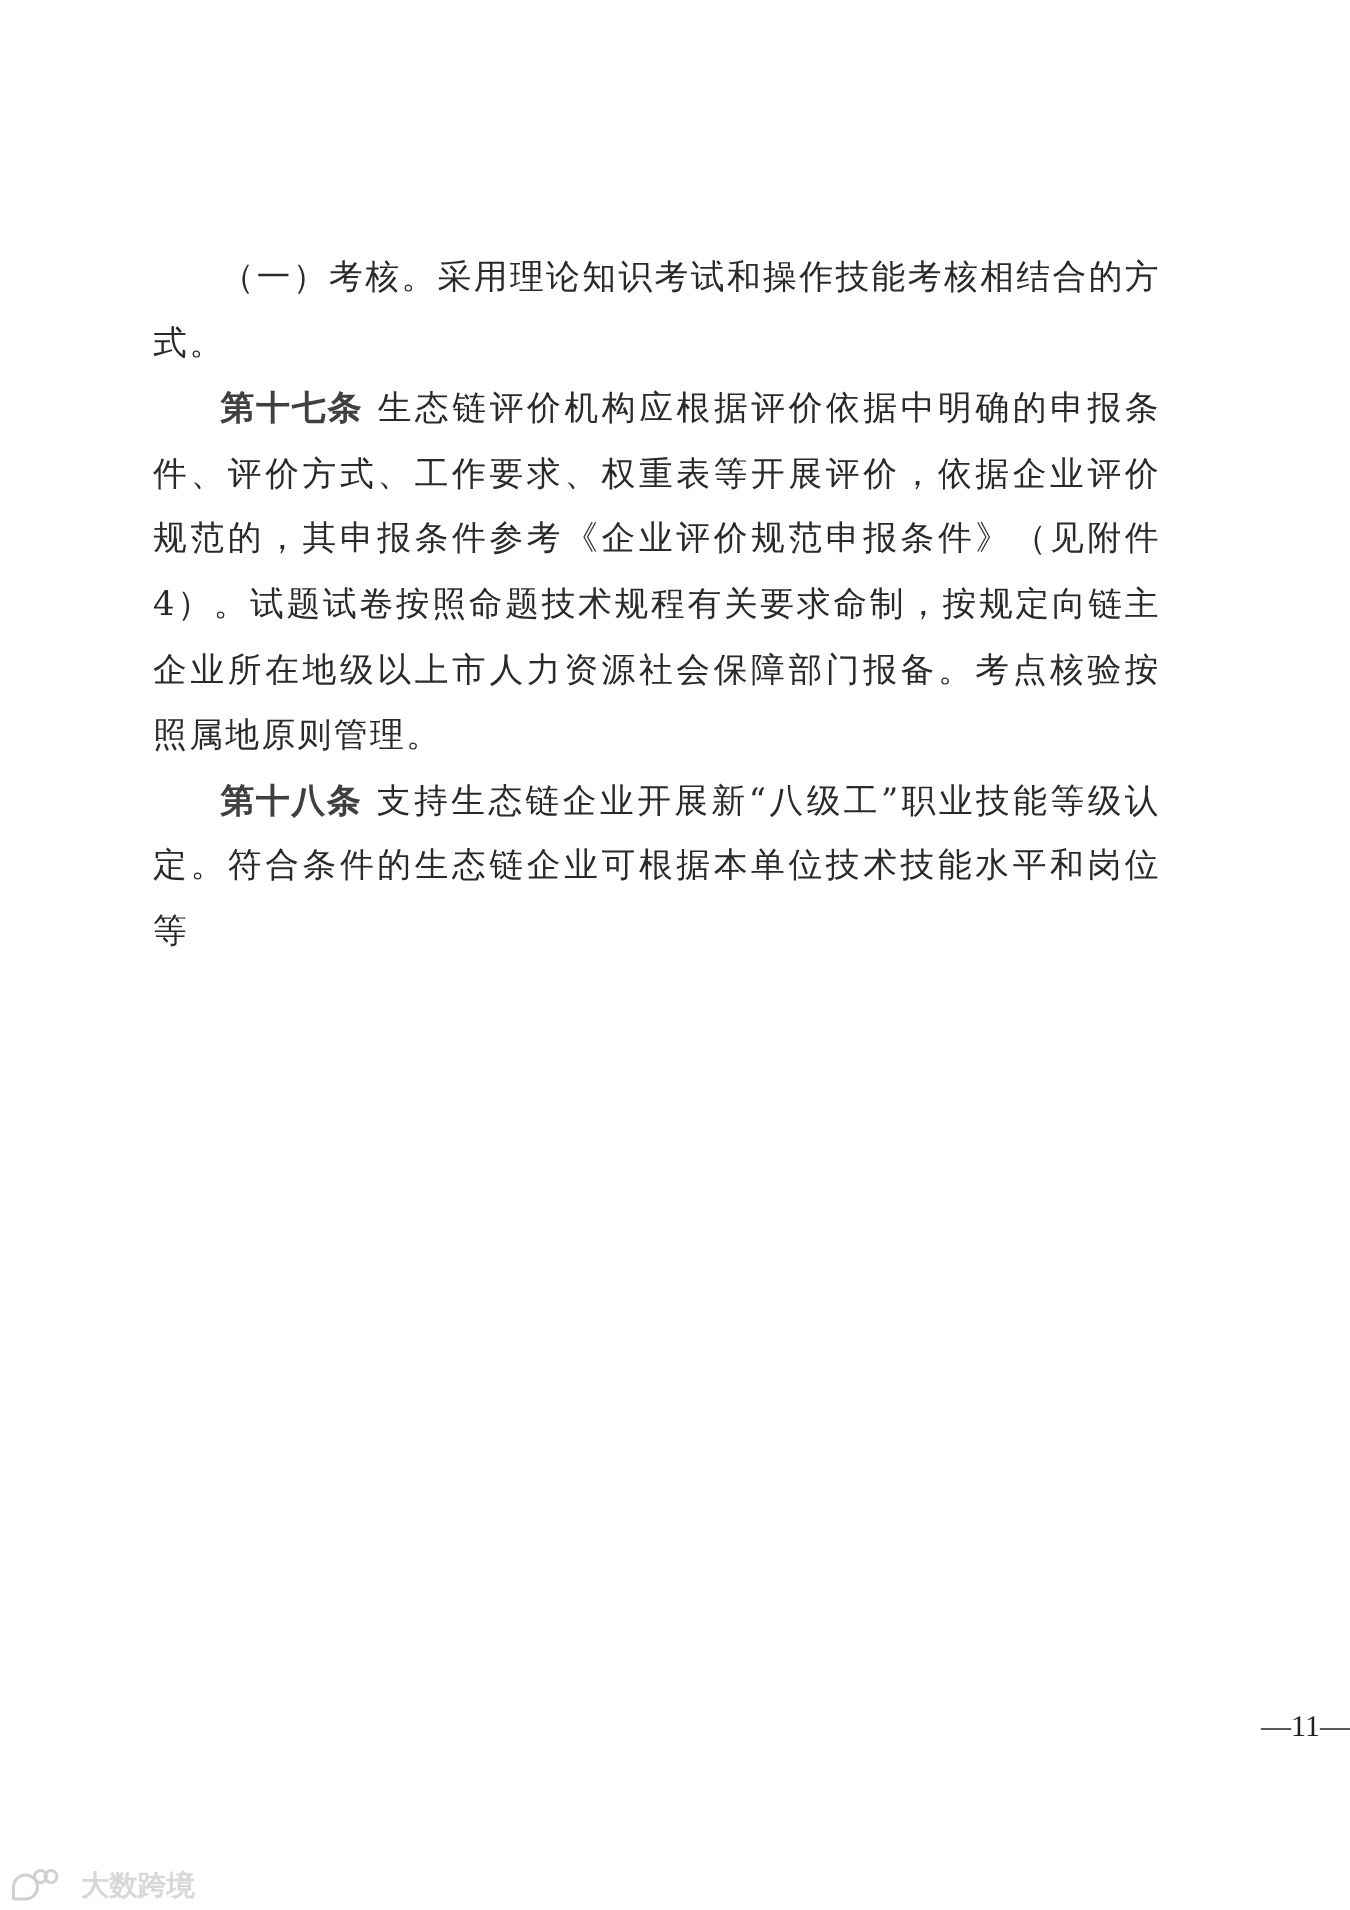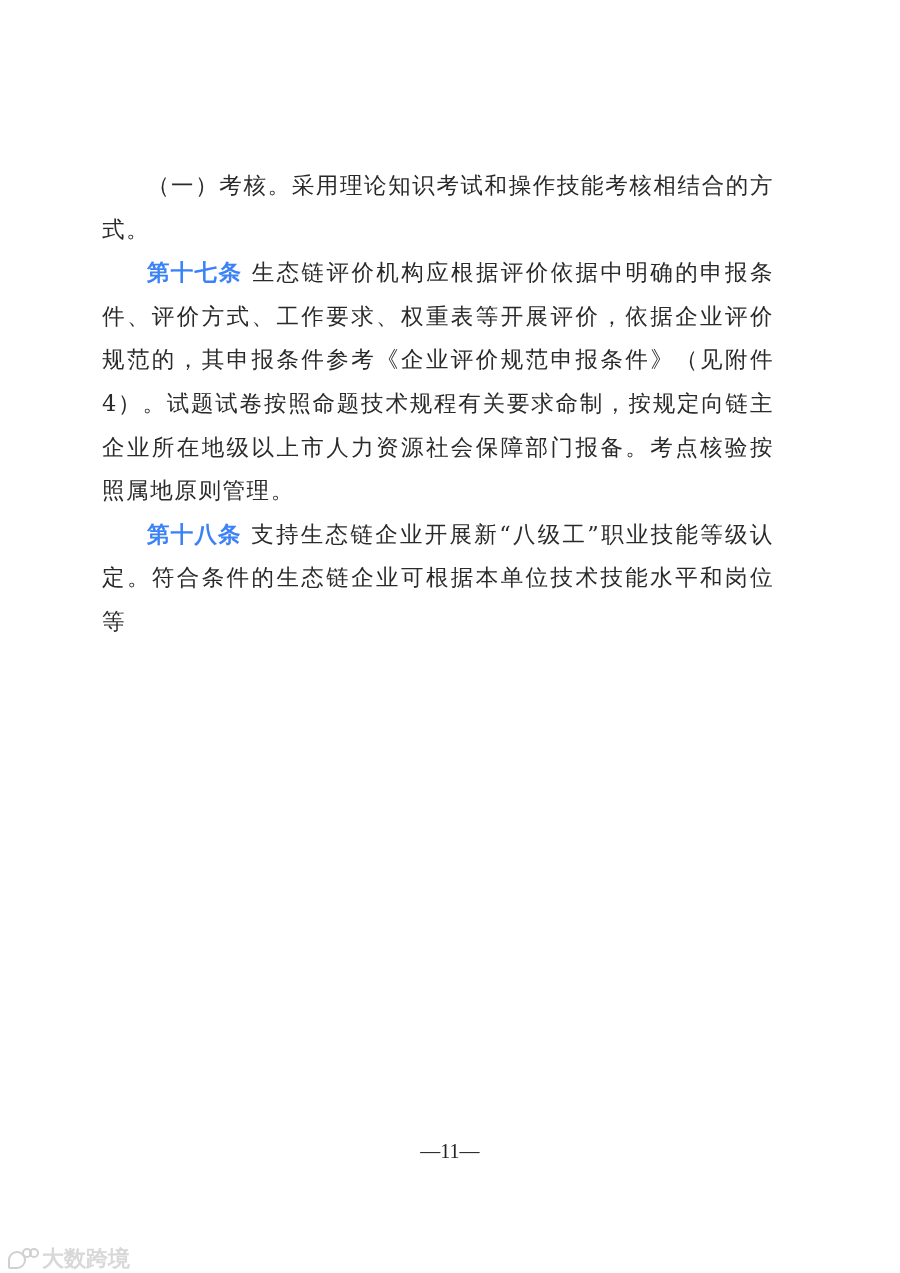--- a/index.html
+++ b/index.html
@@ -1,25 +1,25 @@
 <!DOCTYPE html>
 <html><head>
 <meta charset="utf-8">
 <style>
   html, body { margin: 0; padding: 0; background: #ffffff; }
   body { width: 900px; height: 1273px; position: relative; overflow: hidden;
          font-family: "DejaVu Serif", "Liberation Serif", serif; color: #2a2a2a; }
   .page { position: absolute; left: 102px; top: 164px; width: 672px; }
   .para { margin: 0; font-size: 22.5px; line-height: 43.6px; text-align: justify;
           text-indent: 45px; letter-spacing: 1.6px; }
-  .para b { font-family: "DejaVu Sans", "Liberation Sans", sans-serif; font-weight: bold; color: #3b82f6; letter-spacing: 0.5px; }
-  .page-number { position: absolute; top: 1140px; left: 0; width: 900px; text-align: center;
+  .para b { font-family: "DejaVu Sans", "Liberation Sans", sans-serif; font-weight: bold; color: #404040; letter-spacing: 0.5px; }
+  .page-number { position: absolute; top: 1140px; left: 0; width: 900px; text-align: right;
                  font-size: 20px; color: #222; font-family: "Liberation Serif", serif; }
   .watermark { position: absolute; left: 8px; top: 1244px; display: flex; align-items: center;
-               gap: 6px; color: #d8d8d8; font-family: "DejaVu Sans", sans-serif; font-size: 22px; font-weight: bold; }
+               gap: 18px; color: #d8d8d8; font-family: "DejaVu Sans", sans-serif; font-size: 19px; font-weight: bold; }
   .wm-logo { width: 28px; height: 22px; position: relative; }
   .wm-logo span { position: absolute; border: 2px solid #d0d0d0; border-radius: 50%; }
 </style>
 </head>
 <body>
 
 <div class="page">
   <p class="para"><b></b><span>（一）考核。采用理论知识考试和操作技能考核相结合的方式。</span></p>
   <p class="para"><b>第十七条</b><span> 生态链评价机构应根据评价依据中明确的申报条件、评价方式、工作要求、权重表等开展评价，依据企业评价规范的，其申报条件参考《企业评价规范申报条件》（见附件4）。试题试卷按照命题技术规程有关要求命制，按规定向链主企业所在地级以上市人力资源社会保障部门报备。考点核验按照属地原则管理。</span></p>
   <p class="para"><b>第十八条</b><span> 支持生态链企业开展新“八级工”职业技能等级认定。符合条件的生态链企业可根据本单位技术技能水平和岗位等</span></p>

